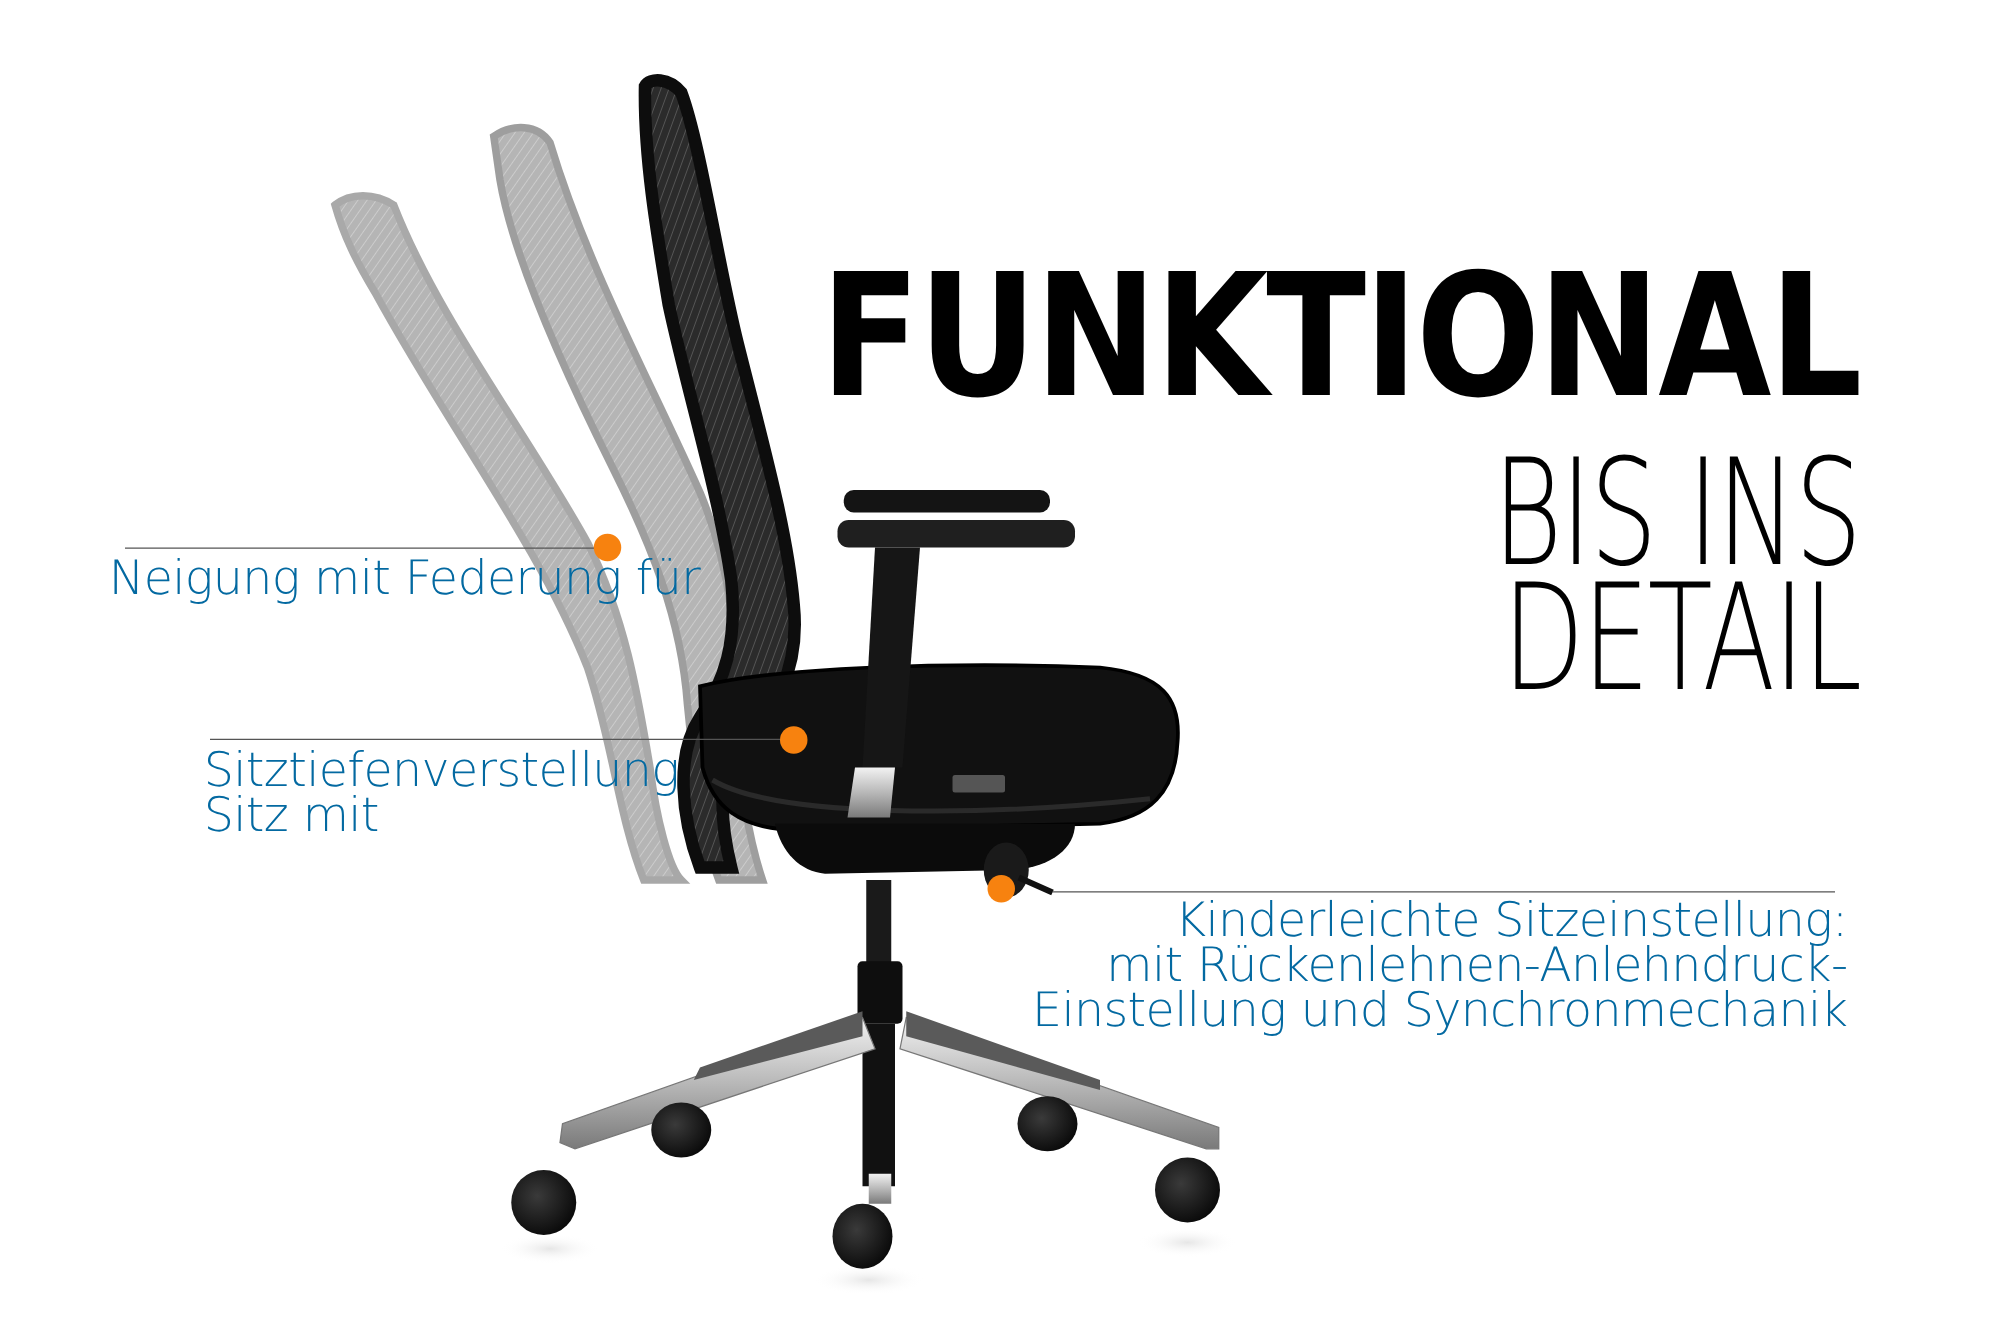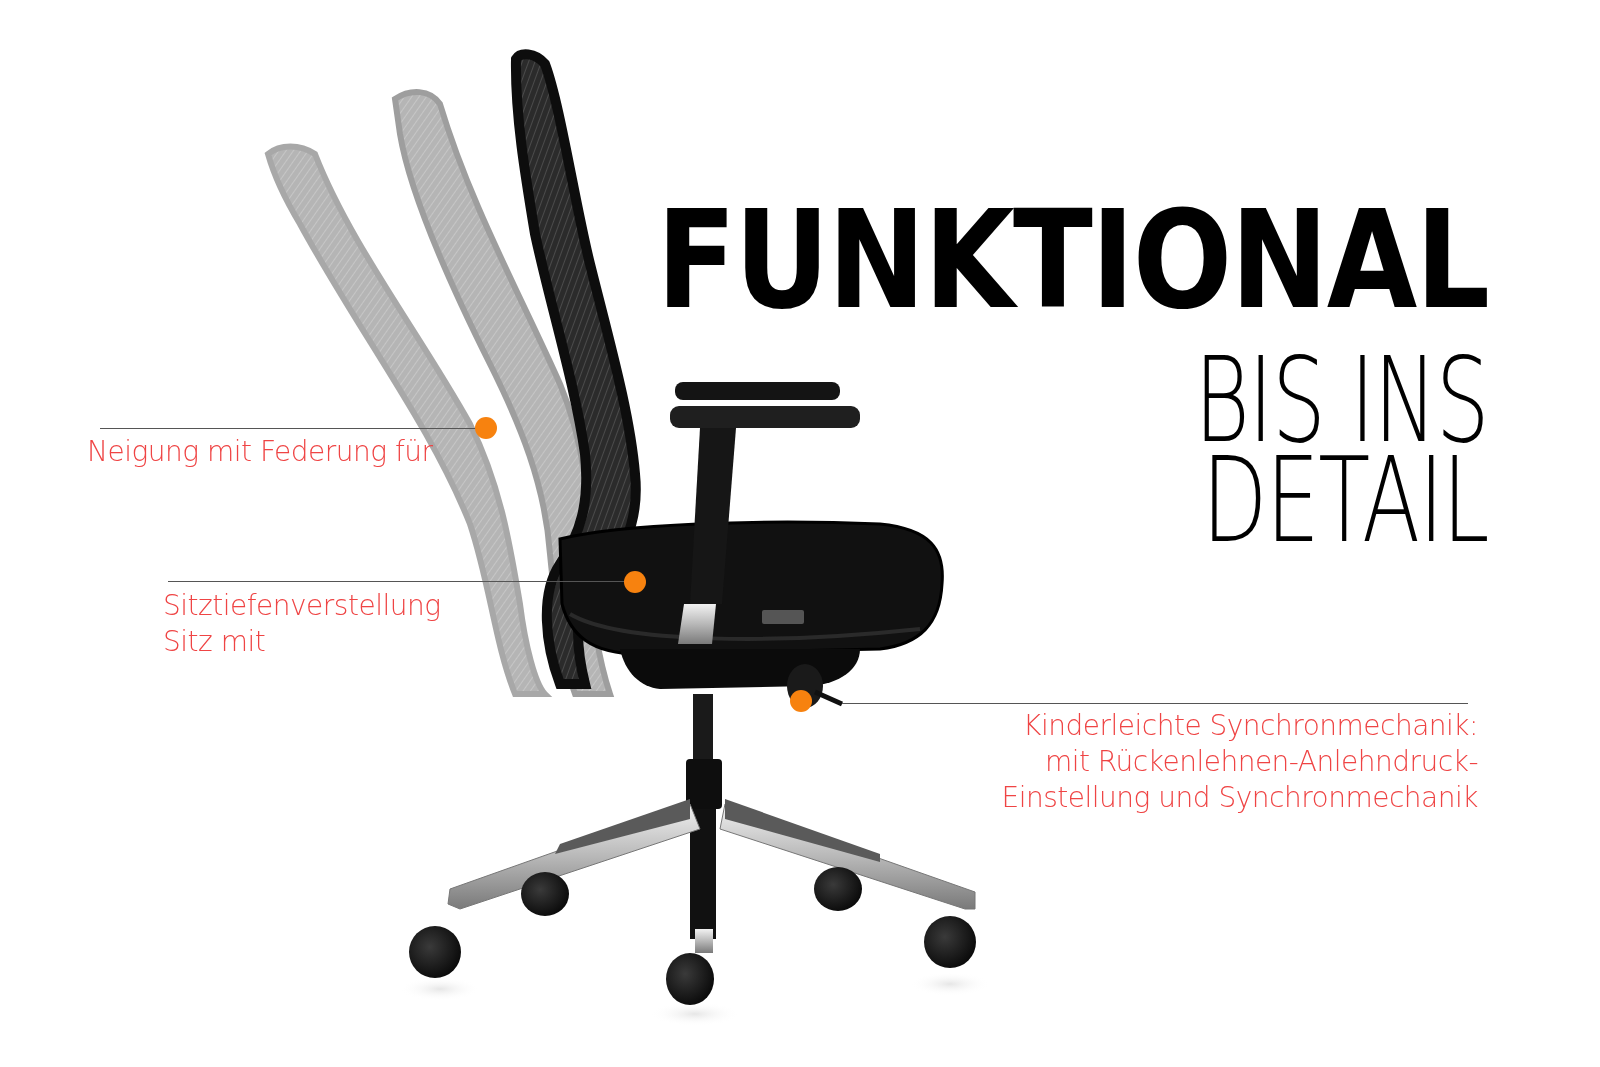--- a/index.html
+++ b/index.html
@@ -1,35 +1,35 @@
 <!DOCTYPE html>
 <html><head>
 <meta charset="utf-8">
 <style>
   html, body { margin: 0; padding: 0; background: #ffffff; }
   body { width: 1600px; height: 1067px; position: relative; overflow: hidden;
          font-family: "Liberation Sans", "DejaVu Sans", sans-serif; color: #1a1a1a; }
-  .canvas { position: absolute; left: 0; top: 4px; width: 1600px; height: 862px; }
+  .canvas { position: absolute; left: 0; top: 14px; width: 1600px; height: 862px; }
   svg.chair { position: absolute; left: 0; top: 0; width: 1600px; height: 1067px; }
 
   .headline { position: absolute; right: 112px; top: 188px; text-align: right; }
   .h-bold { display: block; font-family: "DejaVu Sans", sans-serif; font-weight: 700;
             font-size: 136px; line-height: 1; letter-spacing: -2px; color: #000;
             transform: scaleX(0.86); transform-origin: right center; }
   .h-thin { display: block; font-family: "DejaVu Sans", sans-serif; font-weight: 200;
             font-size: 118px; line-height: 100px; color: #000; letter-spacing: -2px;
             transform: scaleX(0.72); transform-origin: right center; -webkit-text-stroke: 0; }
   .h-thin.first { margin-top: 22px; }
 
   .leader { position: absolute; height: 1px; background: #555; }
   .dot { position: absolute; width: 22px; height: 22px; border-radius: 50%;
          background: #f7820f; margin-left: -11px; margin-top: -11px; }
 
   .callout { position: absolute; font-family: "DejaVu Sans", sans-serif; font-weight: 200;
-             font-size: 28px; line-height: 36px; color: #ef4444; letter-spacing: -0.5px; }
+             font-size: 38px; line-height: 36px; color: #0369a1; letter-spacing: -0.5px; }
   .callout span { display: block; white-space: nowrap; }
   .callout.right { text-align: right; }
 </style>
 </head>
 <body>
 
 <div class="canvas">
 
   <svg class="chair" viewBox="0 0 1600 1067" xmlns="http://www.w3.org/2000/svg">
     <defs>
@@ -111,18 +111,18 @@
   <div class="leader" style="left:168px; top:577px; width:467px;"></div>
   <div class="dot" style="left:635px; top:578px;"></div>
   <div class="callout" style="left:163px; top:584px;">
     <span>Sitztiefenverstellung</span>
     <span>Sitz mit</span>
   </div>
 
   <div class="leader" style="left:842px; top:699px; width:626px;"></div>
   <div class="dot" style="left:801px; top:697px;"></div>
   <div class="callout right" style="right:122px; top:704px;">
-    <span>Kinderleichte Synchronmechanik:</span>
+    <span>Kinderleichte Sitzeinstellung:</span>
     <span>mit Rückenlehnen-Anlehndruck-</span>
     <span>Einstellung und Synchronmechanik</span>
   </div>
 
 </div>
 
 </body></html>

